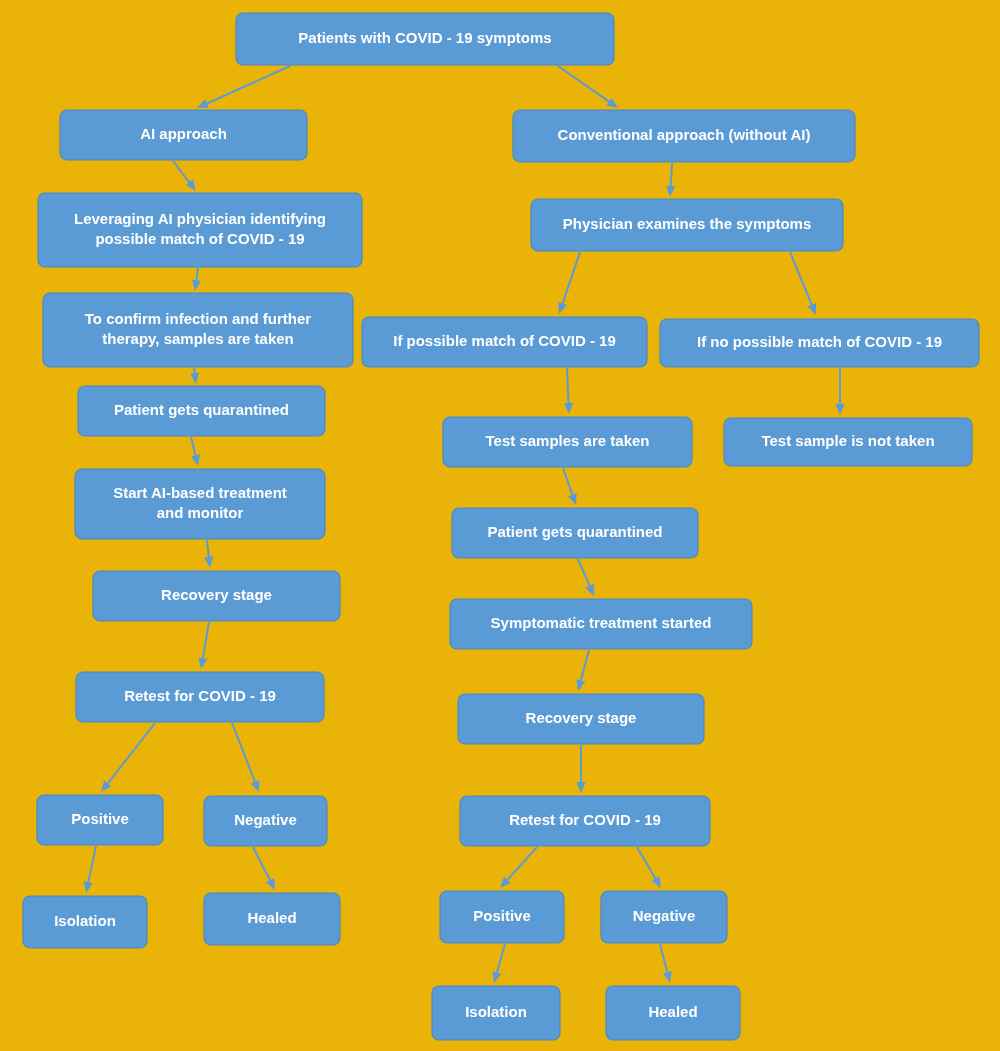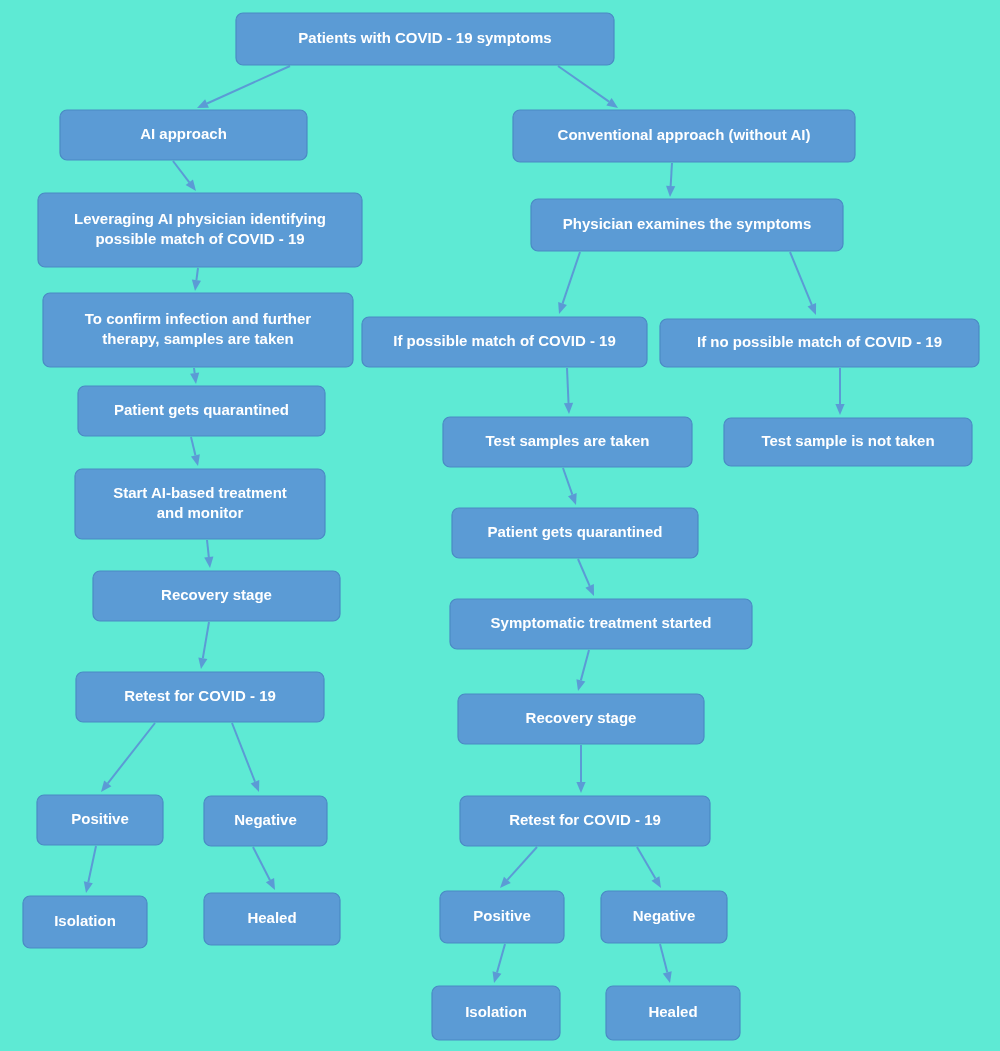--- a/index.html
+++ b/index.html
@@ -10,21 +10,21 @@
   body {
     width: 1000px;
     height: 1051px;
     font-family: "Liberation Sans", sans-serif;
     overflow: hidden;
   }
   #flowchart-root {
     position: relative;
     width: 1000px;
     height: 1051px;
-    background: #5eead4;
+    background: #eab308;
   }
   svg.chart-svg {
     position: absolute;
     top: 0;
     left: 0;
     width: 1000px;
     height: 1051px;
   }
   .node-rect {
     fill: #5B9BD5;

